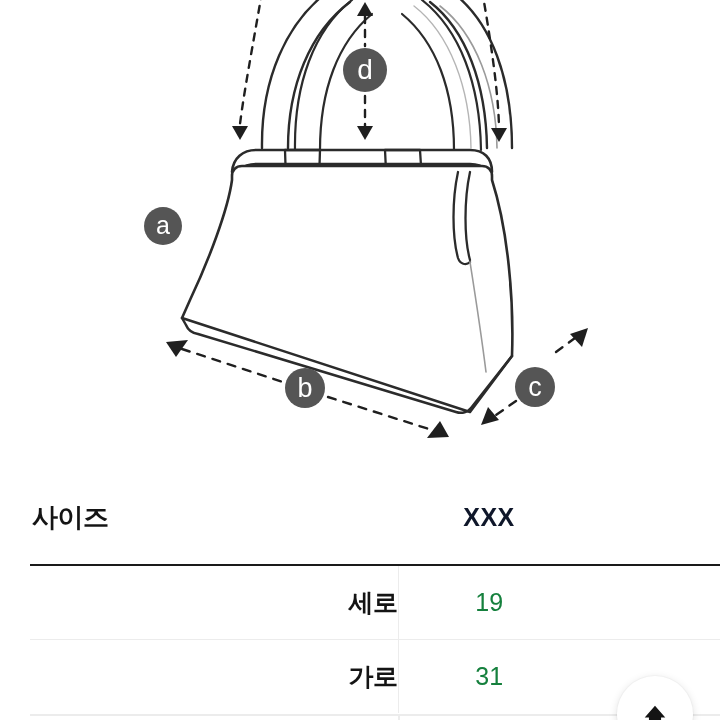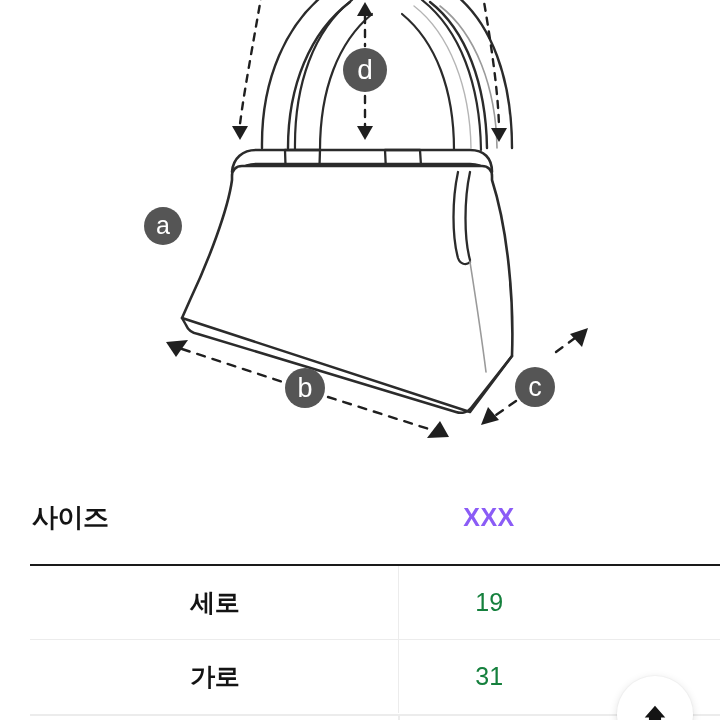--- a/index.html
+++ b/index.html
@@ -75,30 +75,30 @@
     font-size: 26px;
     font-weight: 700;
     color: #141414;
     letter-spacing: -0.5px;
     padding-left: 2px;
   }
   .tbl thead th.th-value {
     text-align: center;
     font-size: 25px;
     font-weight: 700;
-    color: #8b5cf6;
+    color: #0f172a;
     letter-spacing: 0.5px;
     padding-right: 140px;
   }
 
   .tbl tbody tr { height: 74px; }
   .tbl tbody tr + tr td { border-top: 1.5px solid #ececec; }
 
   .tbl td.td-label {
-    text-align: center;
+    text-align: right;
     font-size: 25px;
     font-weight: 700;
     color: #141414;
     letter-spacing: -0.5px;
     padding-left: 2px;
   }
   .tbl td.td-value {
     text-align: center;
     font-size: 25px;
     font-weight: 400;

